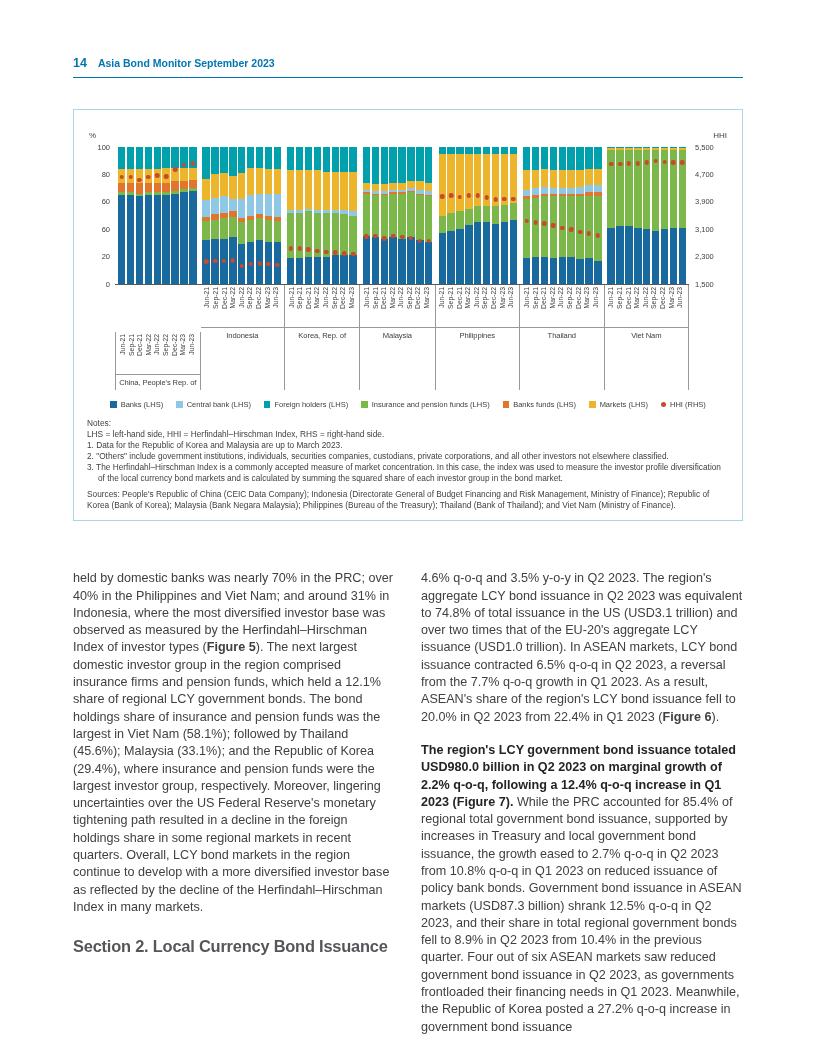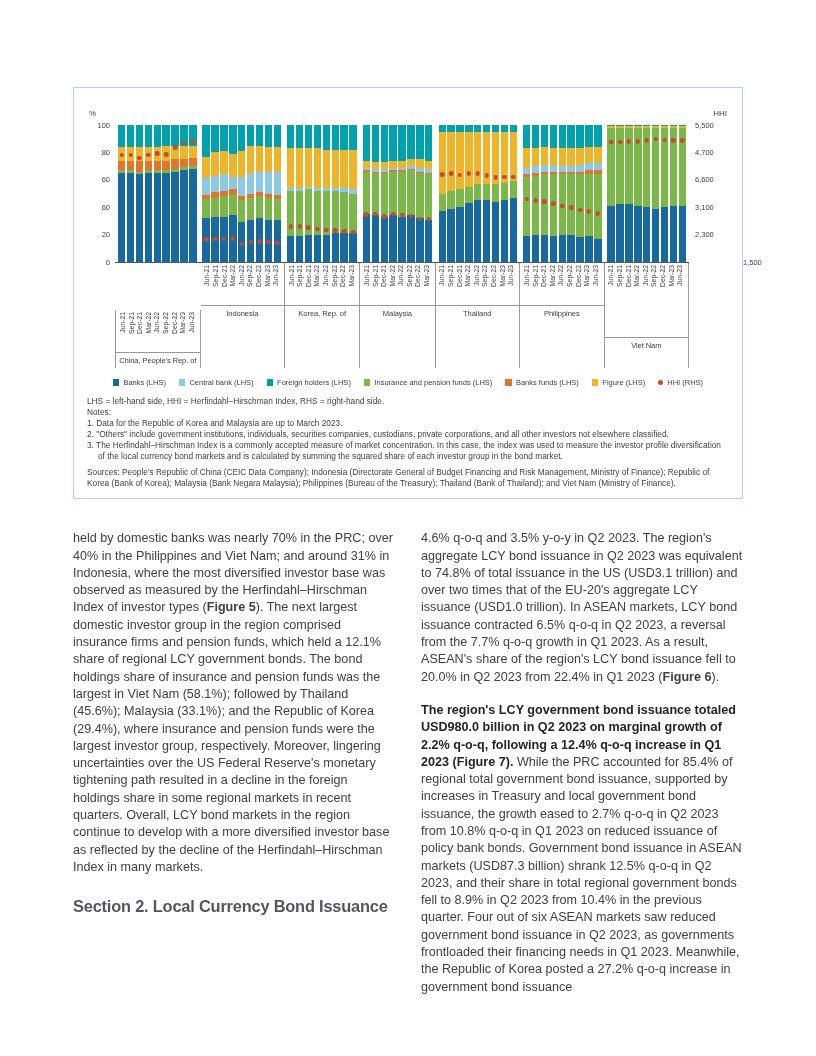--- a/index.html
+++ b/index.html
@@ -39,51 +39,55 @@
   .legend{display:flex;justify-content:center;align-items:center;gap:13px;margin:10px 0 9px 0}
   .leg-item{display:flex;align-items:center;gap:4px;font-size:7.5px;color:#414042;white-space:nowrap}
   .leg-sq{width:6.5px;height:6.5px;display:inline-block}
   .leg-dot{width:5px;height:5px;border-radius:50%;display:inline-block}
 
   .fignotes{font-size:8.3px;line-height:10.9px;color:#414042}
   .fignotes .note{padding-left:11px;text-indent:-11px}
   .sources{margin-top:6px;font-size:8.3px;line-height:10.9px;color:#414042}
 
   
-  .cols{display:flex;gap:26px;margin-top:31px}
+  .cols{display:flex;gap:26px;margin-top:49px}
   .col{width:323.5px}
   .col p{font-size:12.6px;line-height:17.3px;margin:16px 0 0 0;color:#404042}
   .col p:first-child{margin-top:0}
   .col h2{font-size:16.4px;font-weight:700;color:#55565a;letter-spacing:-0.2px;margin:21px 0 0 0}
   .col h2 + p{margin-top:13px}
   .r1{font-weight:700}
   .r2{font-weight:700;color:#242426}
 </style>
 </head>
 <body>
 
 <div class="page">
 
+  <div class="hdr">
+    <span class="pagenum">14</span>
+    <span class="doctitle">Asia Bond Monitor September 2023</span>
+  </div>
 
   <div class="figbox">
 
     <div class="plotwrap">
       <div class="axcorner-l">%</div>
       <div class="axcorner-r">HHI</div>
       <div class="panels" id="plot-panels">
           <div class="ytick" style="bottom: 0%;">0</div>
           <div class="ytick" style="bottom: 20%;">20</div>
           <div class="ytick" style="bottom: 40%;">60</div>
           <div class="ytick" style="bottom: 60%;">60</div>
           <div class="ytick" style="bottom: 80%;">80</div>
           <div class="ytick" style="bottom: 100%;">100</div>
-          <div class="rtick" style="bottom: 0%; margin-left: 48px;">1,500</div>
+          <div class="rtick" style="bottom: 0%;">1,500</div>
           <div class="rtick" style="bottom: 20%;">2,300</div>
           <div class="rtick" style="bottom: 40%;">3,100</div>
-          <div class="rtick" style="bottom: 60%;">6,600</div>
+          <div class="rtick" style="bottom: 60%;">3,900</div>
           <div class="rtick" style="bottom: 80%;">4,700</div>
           <div class="rtick" style="bottom: 100%;">5,500</div>
           <div class="panel" style="flex-grow: 9; flex-basis: 0px;">
             <div class="bar">
               <div class="seg" style="height: 16%; background: rgb(0, 160, 173);"></div>
               <div class="seg" style="height: 10%; background: rgb(237, 181, 44);"></div>
               <div class="seg" style="height: 7%; background: rgb(224, 118, 46);"></div>
               <div class="seg" style="height: 2%; background: rgb(124, 184, 73);"></div>
               <div class="seg" style="height: 65%; background: rgb(23, 105, 158);"></div>
               <div class="hhi-dot" style="bottom: calc(78% - 2.2px);"></div>
@@ -736,21 +740,21 @@
               <div class="qlab">
                 <span>Dec-22</span>
               </div>
               <div class="qlab">
                 <span>Mar-23</span>
               </div>
               <div class="qlab">
                 <span>Jun-23</span>
               </div>
             </div>
-            <div class="cname">Thailand</div>
+            <div class="cname">Philippines</div>
           </div>
           <div class="xcell" style="flex-grow: 9; flex-basis: 0px;">
             <div class="qlabels">
               <div class="qlab">
                 <span>Jun-21</span>
               </div>
               <div class="qlab">
                 <span>Sep-21</span>
               </div>
               <div class="qlab">
@@ -768,23 +772,23 @@
               <div class="qlab">
                 <span>Dec-22</span>
               </div>
               <div class="qlab">
                 <span>Mar-23</span>
               </div>
               <div class="qlab">
                 <span>Jun-23</span>
               </div>
             </div>
-            <div class="cname">Philippines</div>
-          </div>
-          <div class="xcell" style="flex-grow: 9; flex-basis: 0px; gap: 32px;">
+            <div class="cname">Thailand</div>
+          </div>
+          <div class="xcell" style="flex-grow: 9; flex-basis: 0px;">
             <div class="qlabels">
               <div class="qlab">
                 <span>Jun-21</span>
               </div>
               <div class="qlab">
                 <span>Sep-21</span>
               </div>
               <div class="qlab">
                 <span>Dec-21</span>
               </div>
@@ -828,31 +832,31 @@
         <div class="leg-item">
           <div class="leg-sq" style="background: rgb(124, 184, 73);"></div>
           <span>Insurance and pension funds (LHS)</span>
         </div>
         <div class="leg-item">
           <div class="leg-sq" style="background: rgb(224, 118, 46);"></div>
           <span>Banks funds (LHS)</span>
         </div>
         <div class="leg-item">
           <div class="leg-sq" style="background: rgb(237, 181, 44);"></div>
-          <span>Figure (LHS)</span>
+          <span>Markets (LHS)</span>
         </div>
         <div class="leg-item">
           <div class="leg-dot" style="background: rgb(200, 74, 47);"></div>
           <span>HHI (RHS)</span>
         </div>
       </div>
 
     <div class="fignotes">
+      <div>Notes:</div>
       <div>LHS = left-hand side, HHI = Herfindahl–Hirschman Index, RHS = right-hand side.</div>
-      <div>Notes:</div>
       <div id="notes-list">
           <div class="note">1.  Data for the Republic of Korea and Malaysia are up to March 2023.</div>
           <div class="note">2.  "Others" include government institutions, individuals, securities companies, custodians, private corporations, and all other investors not elsewhere classified.</div>
           <div class="note">3.  The Herfindahl–Hirschman Index is a commonly accepted measure of market concentration. In this case, the index was used to measure the investor profile diversification of the local currency bond markets and is calculated by summing the squared share of each investor group in the bond market.</div>
         </div>
     </div>
     <div class="sources">Sources: People's Republic of China (CEIC Data Company); Indonesia (Directorate General of Budget Financing and Risk Management, Ministry of Finance); Republic of Korea (Bank of Korea); Malaysia (Bank Negara Malaysia); Philippines (Bureau of the Treasury); Thailand (Bank of Thailand); and Viet Nam (Ministry of Finance).</div>
   </div>
 
   <div class="cols" id="body-cols">

